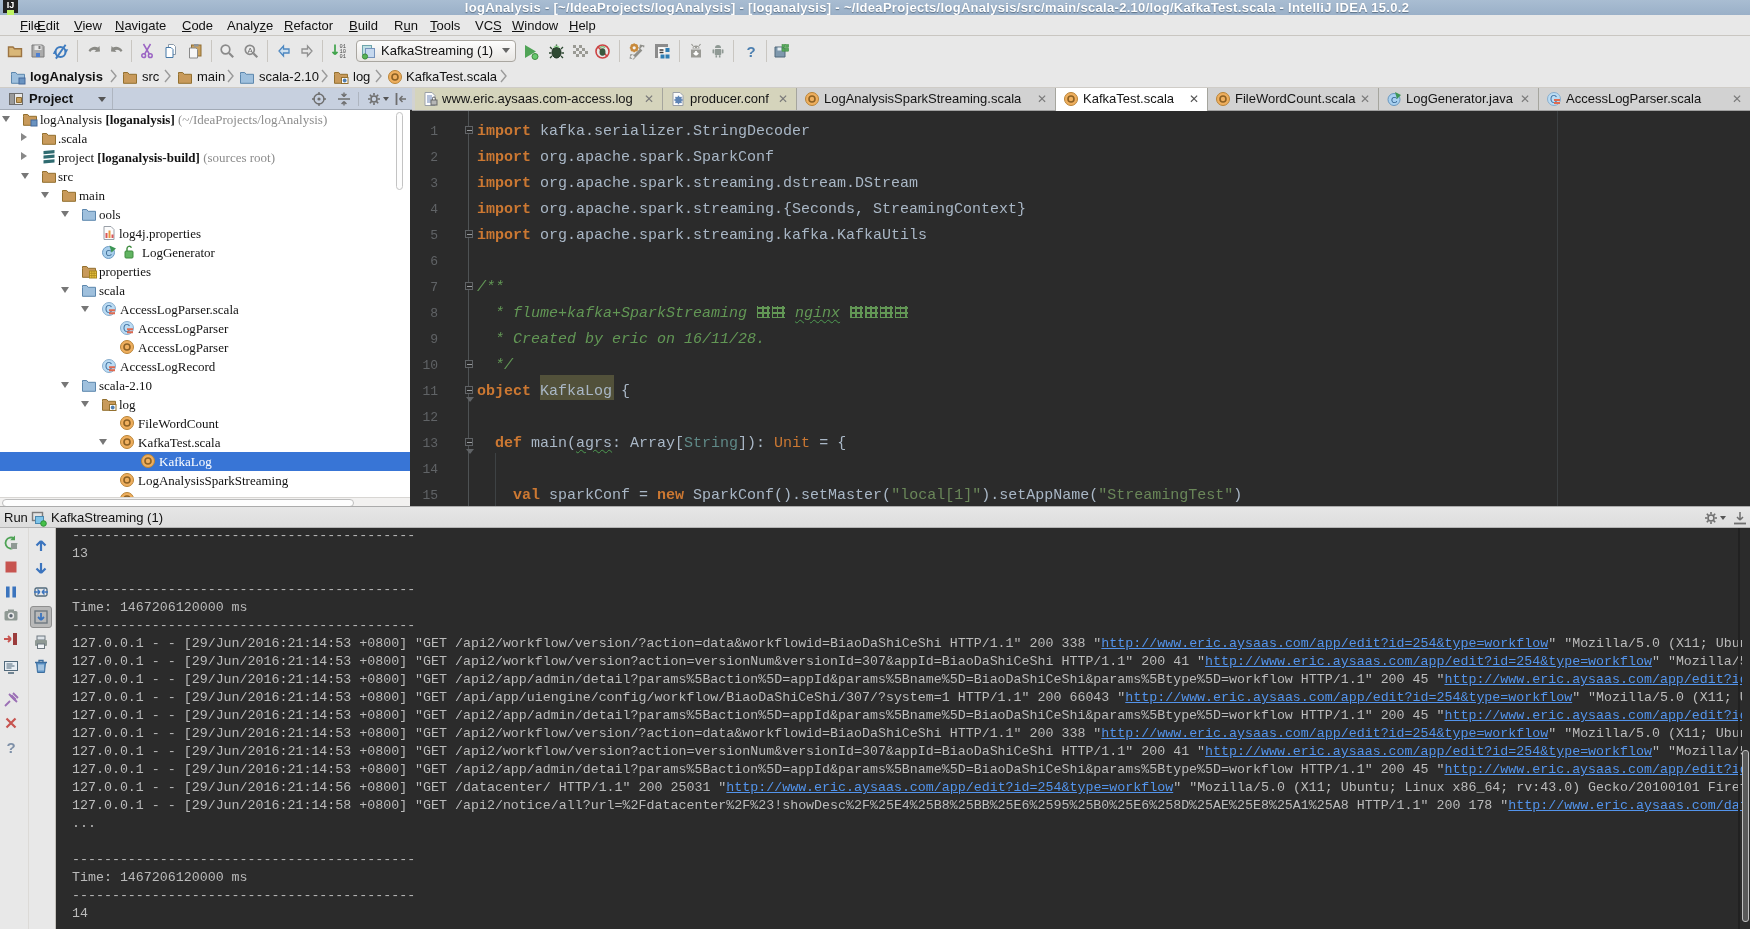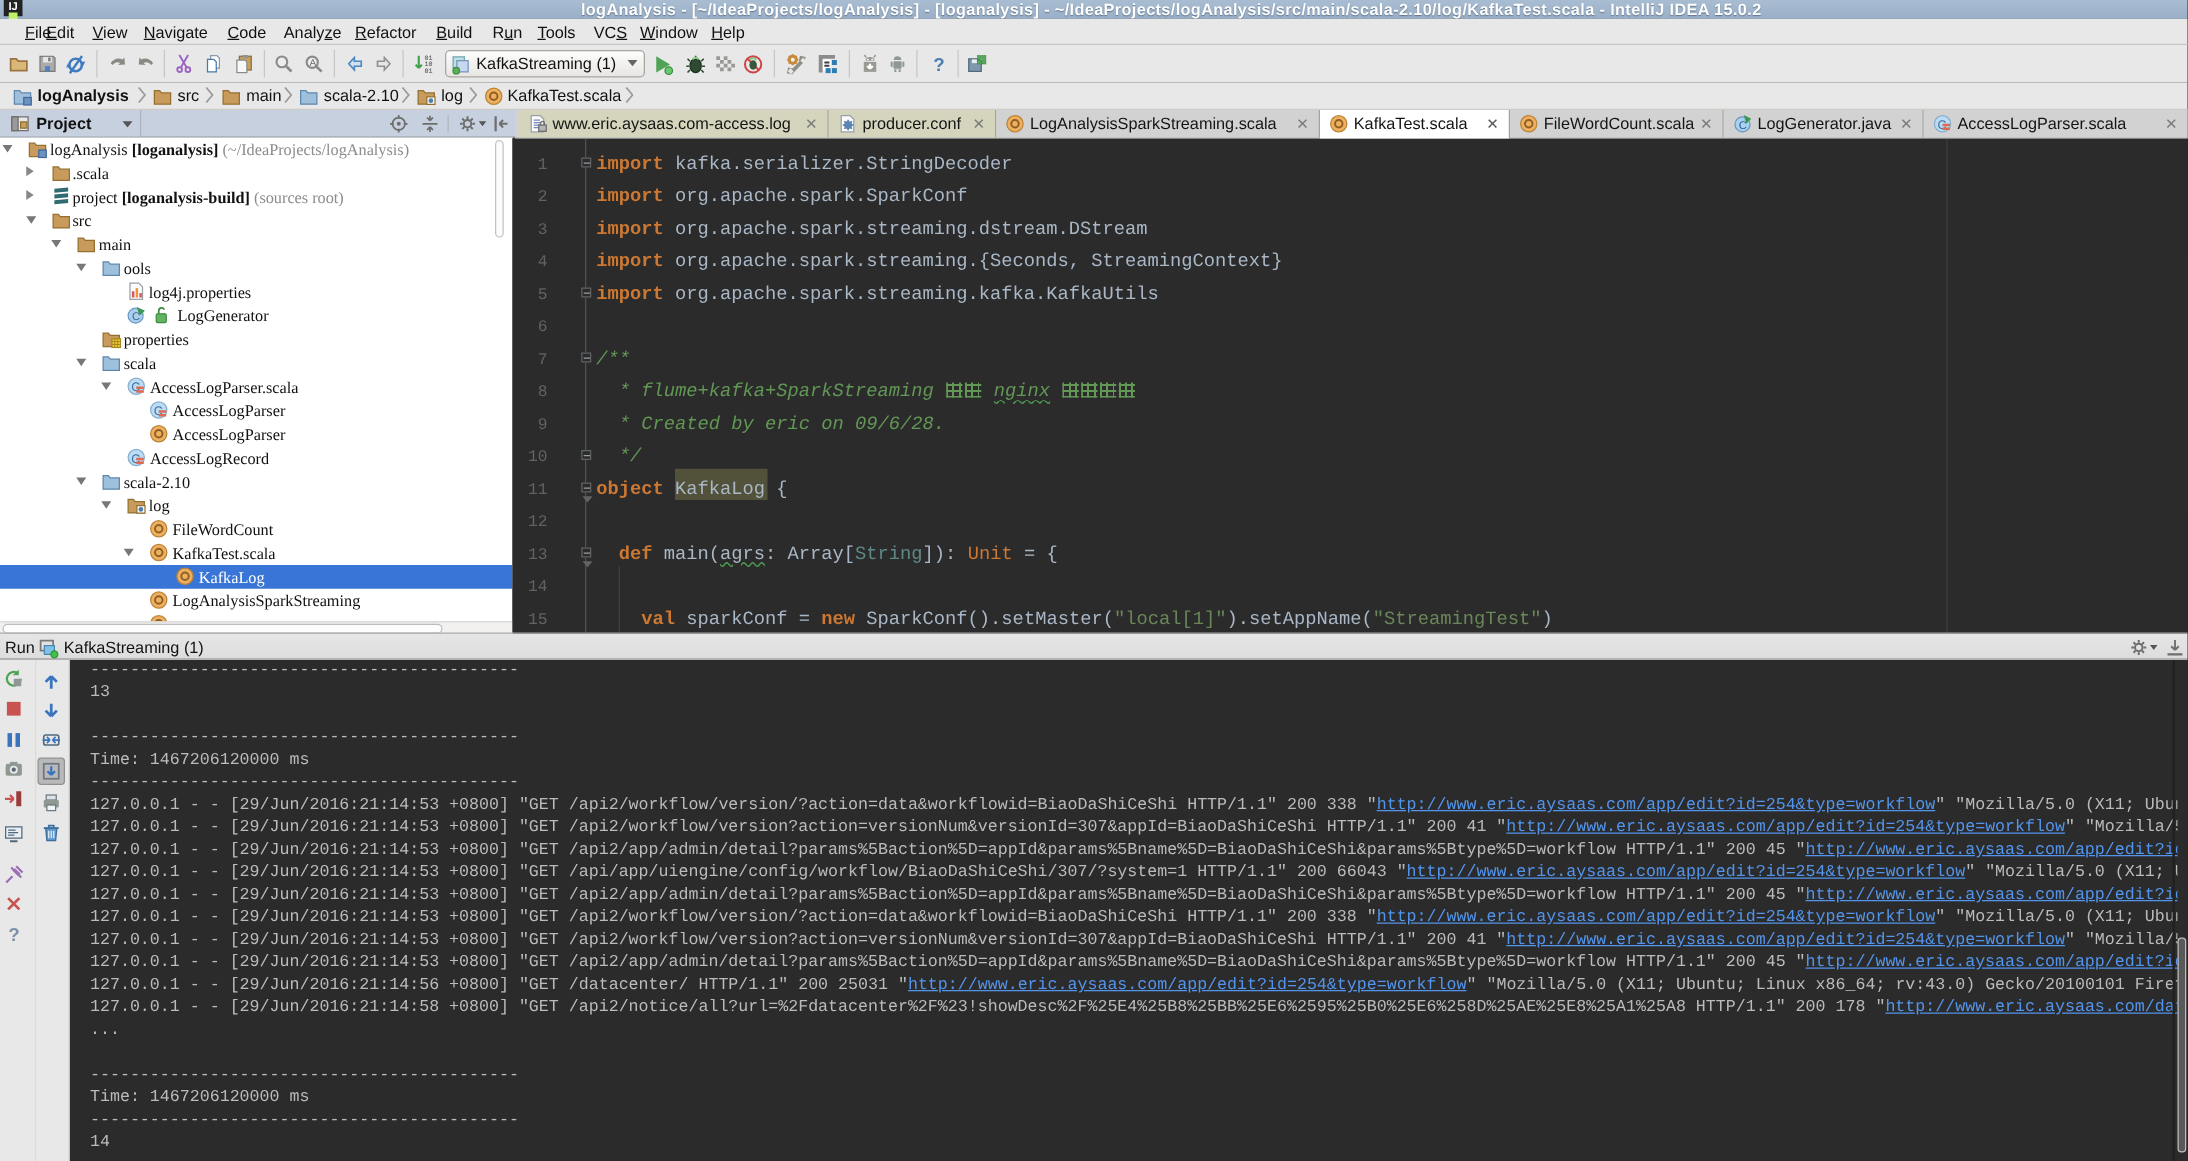--- a/index.html
+++ b/index.html
@@ -608,21 +608,21 @@
 14
 15</pre>
   <pre id="code"><span class="kw">import</span> kafka.serializer.StringDecoder
 <span class="kw">import</span> org.apache.spark.SparkConf
 <span class="kw">import</span> org.apache.spark.streaming.dstream.DStream
 <span class="kw">import</span> org.apache.spark.streaming.{Seconds, StreamingContext}
 <span class="kw">import</span> org.apache.spark.streaming.kafka.KafkaUtils
 
 <span class="cmt">/**</span>
 <span class="cmt">  * flume+kafka+SparkStreaming <span class="cjk"></span><span class="cjk"></span> <span class="wavy">nginx</span> <span class="cjk"></span><span class="cjk"></span><span class="cjk"></span><span class="cjk"></span></span>
-<span class="cmt">  * Created by eric on 09/6/28.</span>
+<span class="cmt">  * Created by eric on 16/11/28.</span>
 <span class="cmt">  */</span>
 <span class="kw">object</span> KafkaLog {
 
   <span class="kw">def</span> main(<span class="wavy">agrs</span>: Array[<span class="typ">String</span>]): <span class="kw2">Unit</span> = {
 
     <span class="kw">val</span> sparkConf = <span class="kw">new</span> SparkConf().setMaster(<span class="str">"local[1]"</span>).setAppName(<span class="str">"StreamingTest"</span>)</pre>
 </div>
 <div id="runhead">
 <span style="position:absolute;left:4px;top:3px;font-size:13px;">Run</span>
 <svg style="position:absolute;left:30px;top:3px" width="17" height="17" viewBox="0 0 17 17">

